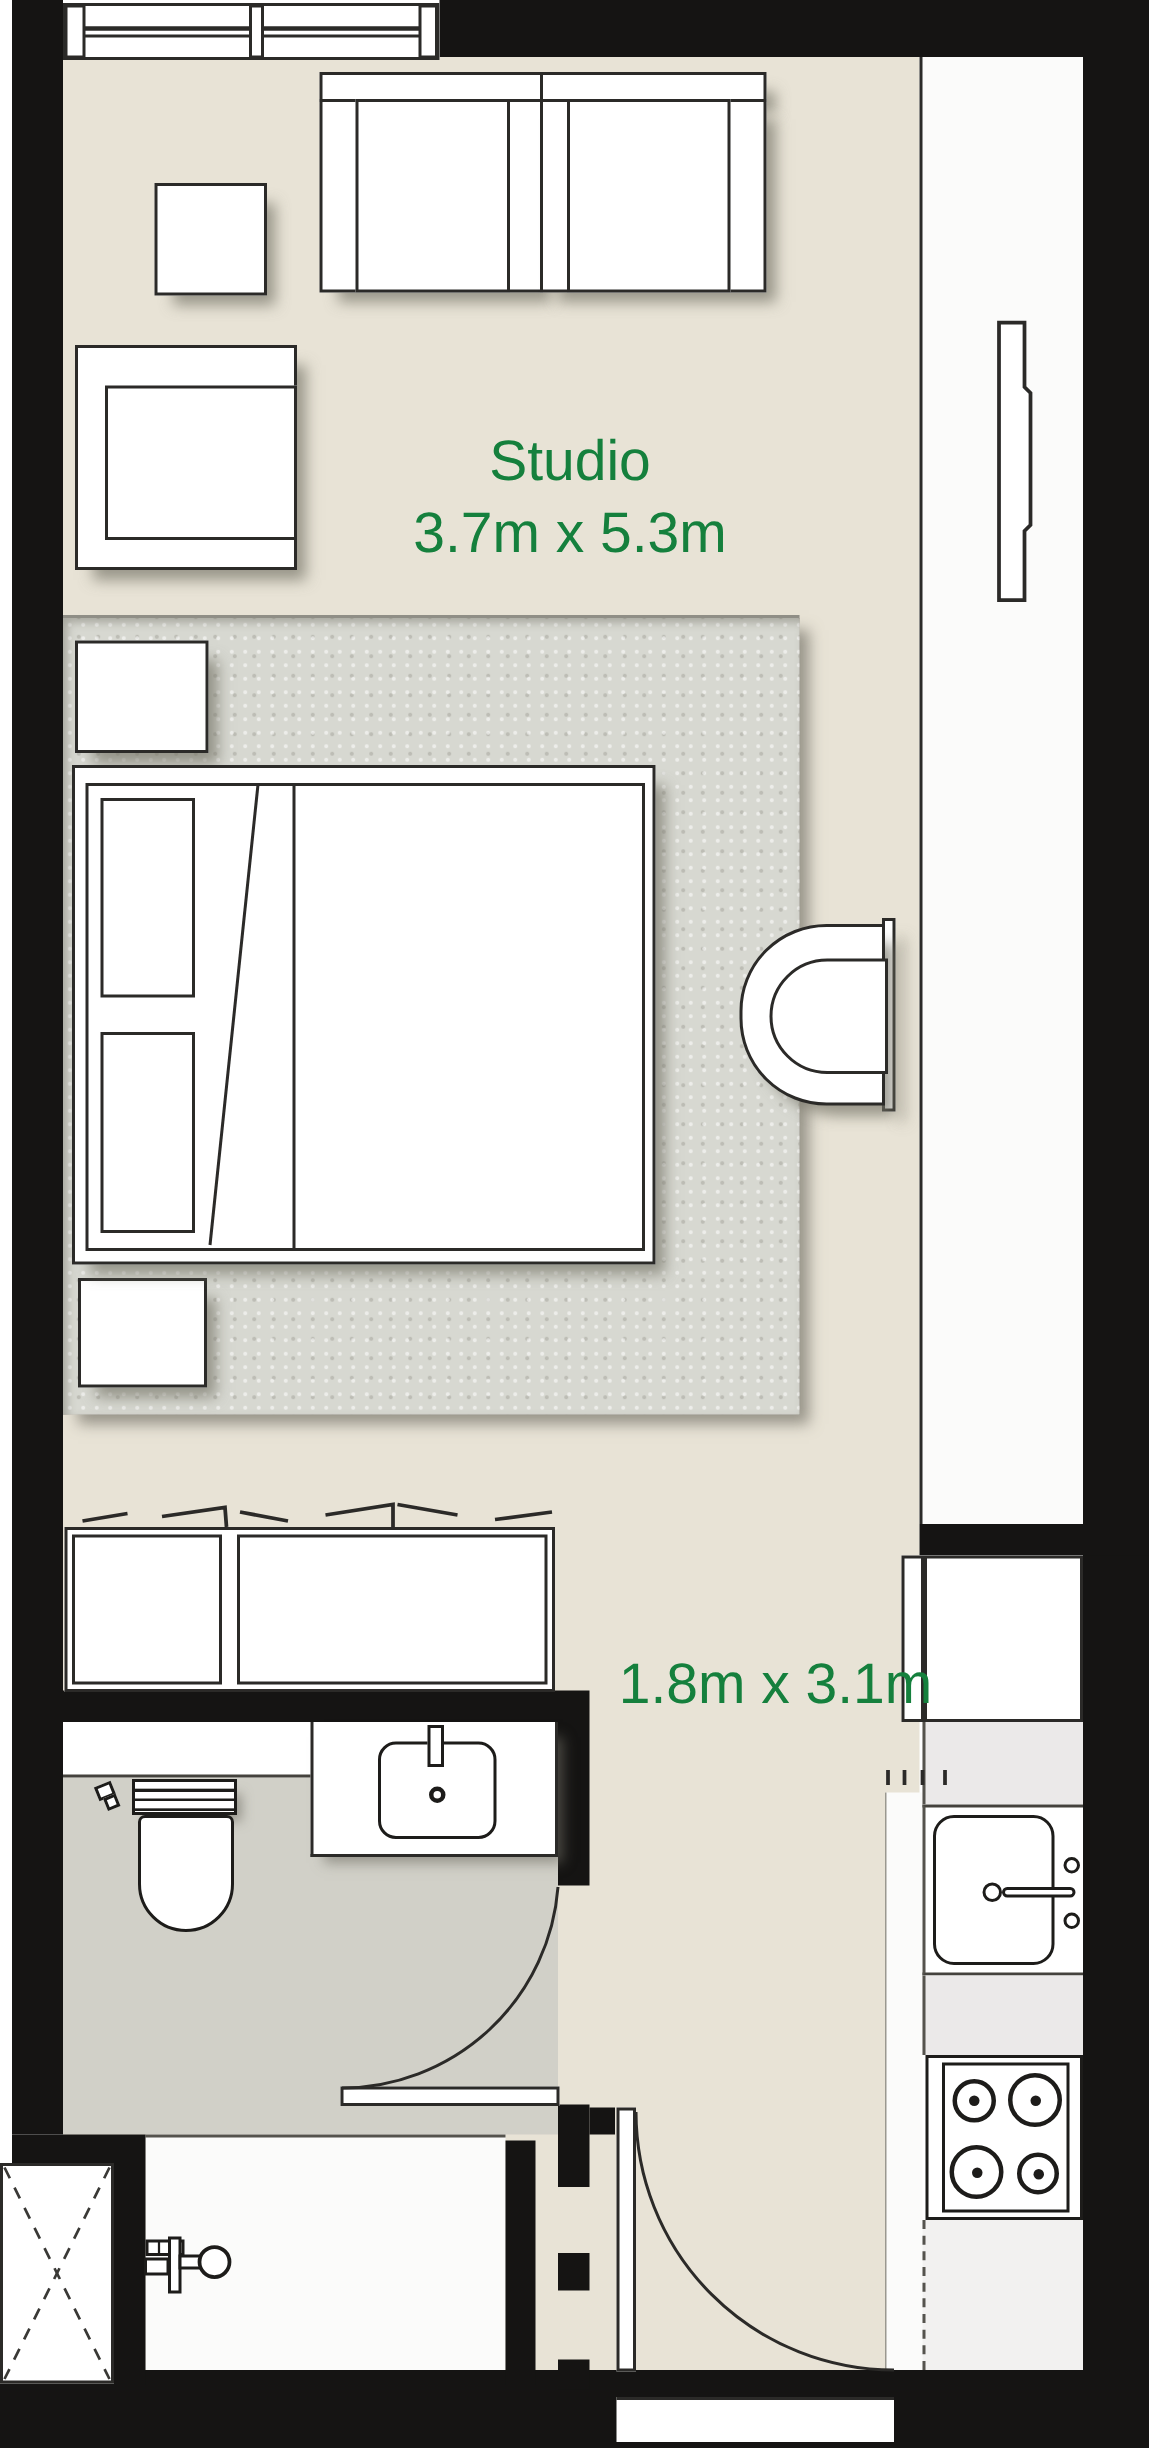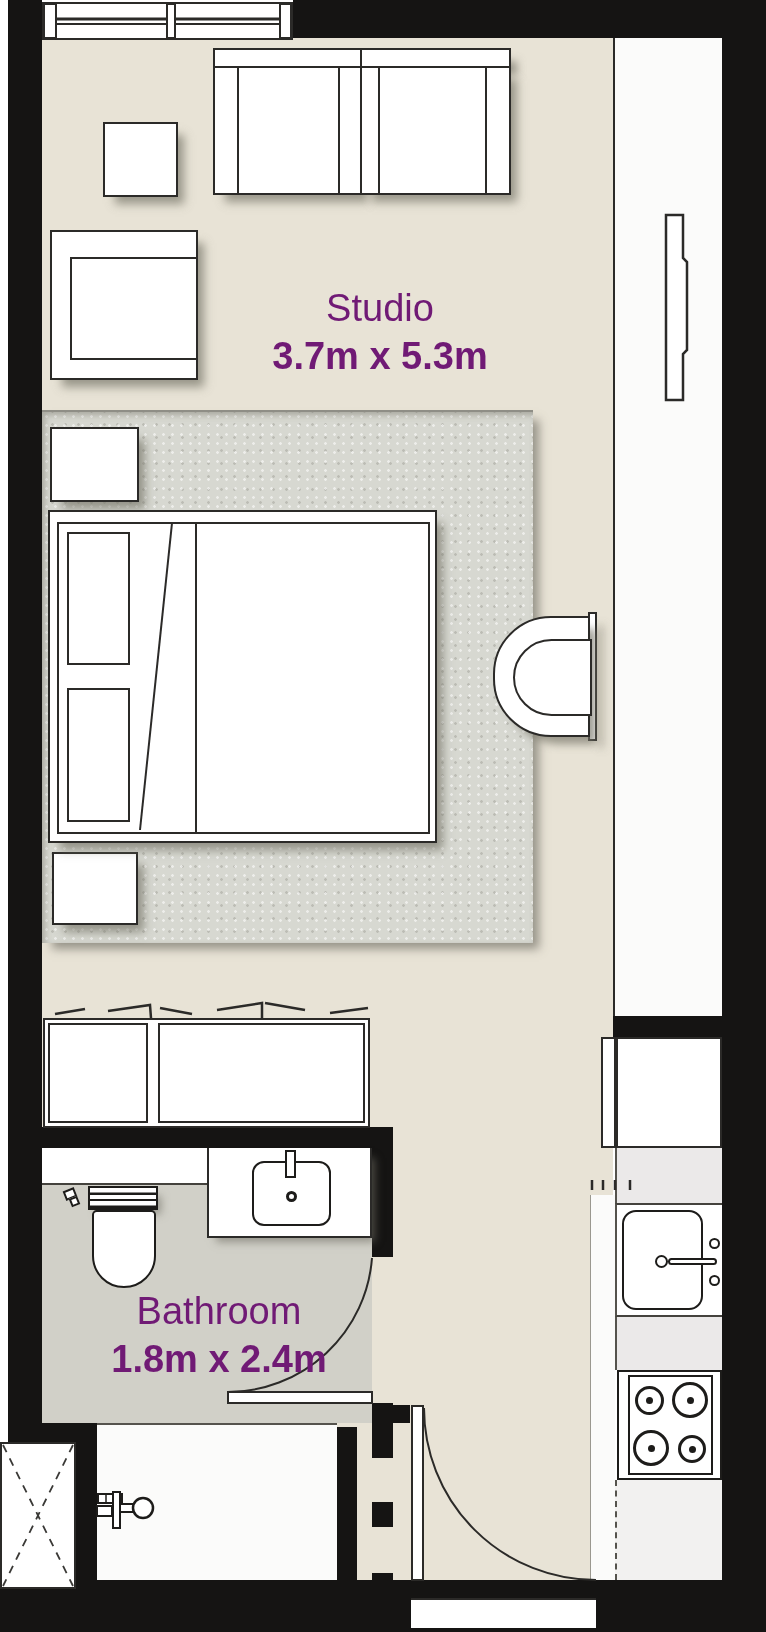--- a/index.html
+++ b/index.html
@@ -22,23 +22,23 @@
   
   .wall{background:#151413;z-index:6;}
   
   .counter{z-index:8;border-left:2px solid #55534d;}
   
   .furn{background:#ffffff;border:2px solid #2b2a28;z-index:10;
         box-shadow:9px 10px 9px -3px rgba(120,118,106,.7);}
   .furn-flat{background:#ffffff;border:2px solid #2b2a28;z-index:10;}
   .inner-line{position:absolute;box-sizing:border-box;border:2px solid #2b2a28;background:#fff;}
   svg.overlay{position:absolute;left:0;top:0;z-index:20;pointer-events:none;}
-  .label{position:absolute;z-index:30;text-align:center;color:#701a75;transform:translateX(-50%);white-space:nowrap;}
+  .label{position:absolute;z-index:30;text-align:center;color:#15803d;transform:translateX(-50%);white-space:nowrap;}
   .label .l1{font-size:38px;line-height:46px;}
-  .label .l2{font-size:38px;line-height:50px;font-weight:bold;}
+  .label .l2{font-size:38px;line-height:50px;}
   .burner{position:absolute;box-sizing:border-box;border:3px solid #1d1c1a;border-radius:50%;background:#fff;}
   .burner::after{content:"";position:absolute;left:50%;top:50%;width:7px;height:7px;margin:-3.5px 0 0 -3.5px;
                  border-radius:50%;background:#1d1c1a;}
   .knob{position:absolute;box-sizing:border-box;border:2.5px solid #1d1c1a;border-radius:50%;background:#fff;}
 </style>
 </head>
 <body>
 
 <div id="plan">
 
@@ -187,19 +187,16 @@
       <line x1="615" y1="1180" x2="615" y2="1190"></line>
       <line x1="630" y1="1180" x2="630" y2="1190"></line>
     </g>
   </svg>
 
   <div class="label" style="left:380px;top:285px;">
     <div class="l1">Studio</div>
     <div class="l2">3.7m x 5.3m</div>
   </div>
   <div class="label" style="left:517px;top:1098px;">
-  </div>
-  <div class="label" style="left:219px;top:1288px;">
-    <div class="l1">Bathroom</div>
-    <div class="l2">1.8m x 2.4m</div>
+    <div class="l2">1.8m x 3.1m</div>
   </div>
 
 </div>
 
 </body></html>

